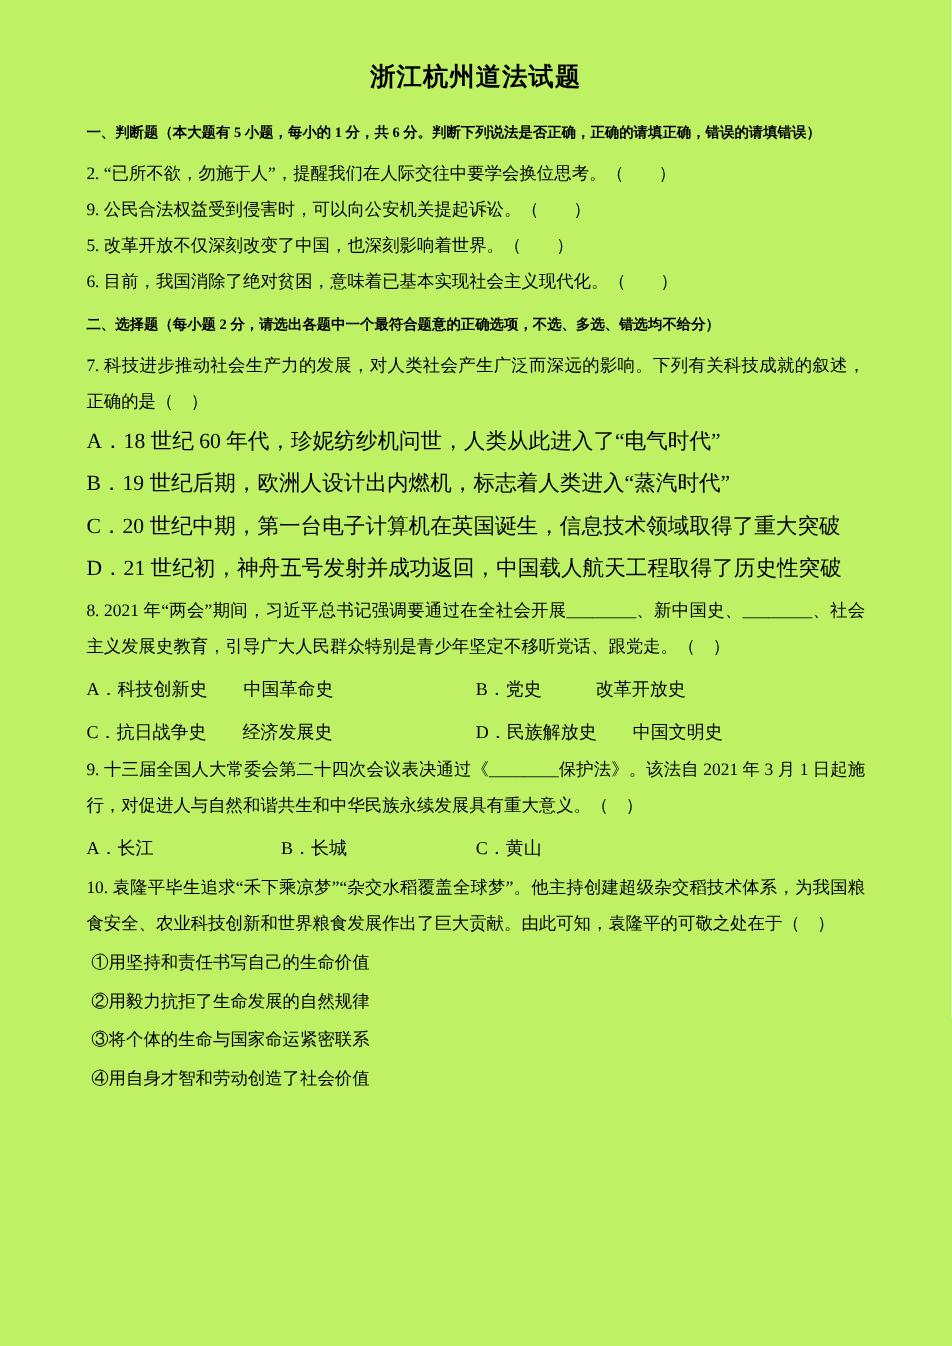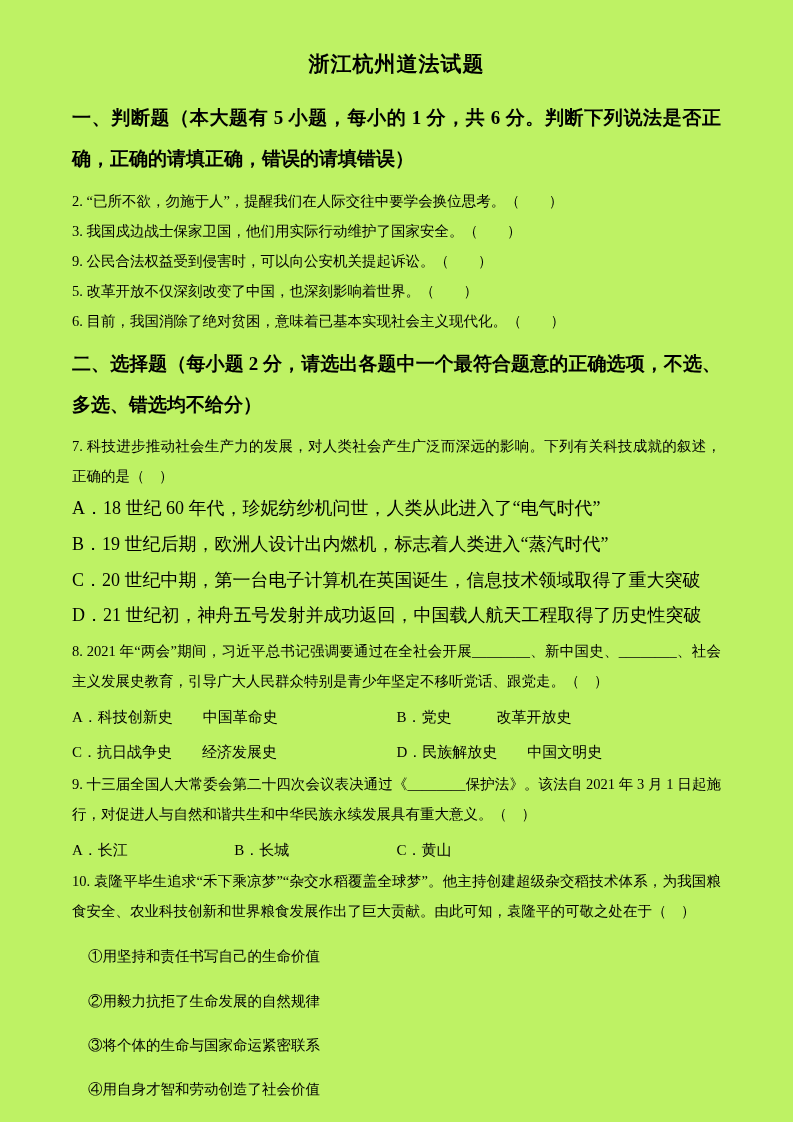--- a/index.html
+++ b/index.html
@@ -19,21 +19,21 @@
   }
   .title {
     margin: 0 0 20px 0;
     text-align: center;
     font-size: 21px;
     font-weight: 700;
     letter-spacing: 1px;
   }
   .sec-heading {
     margin: 8px 0 6px 0;
-    font-size: 19px;
+    font-size: 12px;
     font-weight: 700;
     line-height: 2.15;
     text-align: justify;
   }
   .item {
     margin: 0;
     font-size: 14.5px;
     line-height: 2.07;
     text-align: justify;
   }
@@ -58,36 +58,35 @@
     margin: 7px 0 0 0;
   }
   .opt-row .opt-cell {
     flex: 0 0 50%;
     white-space: pre-wrap;
   }
   .opt-row.four .opt-cell {
     flex: 0 0 25%;
   }
   .sub-item {
-    margin: 16px;
+    margin: 4px;
     font-size: 14.5px;
     line-height: 1.95;
   }
 </style>
 </head>
 <body>
 
 <div class="page">
 
   <h1 class="title">浙江杭州道法试题</h1>
 
   <p class="sec-heading">一、判断题（本大题有 5 小题，每小的 1 分，共 6 分。判断下列说法是否正确，正确的请填正确，错误的请填错误）</p>
 
   <p class="item">2. “已所不欲，勿施于人”，提醒我们在人际交往中要学会换位思考。（　　）</p>
-  <p class="item">3. 我国戍边战士保家卫国，他们用实际行动维护了国家安全。（　　）</p>
   <p class="item">9. 公民合法权益受到侵害时，可以向公安机关提起诉讼。（　　）</p>
   <p class="item">5. 改革开放不仅深刻改变了中国，也深刻影响着世界。（　　）</p>
   <p class="item">6. 目前，我国消除了绝对贫困，意味着已基本实现社会主义现代化。（　　）</p>
 
   <p class="sec-heading">二、选择题（每小题 2 分，请选出各题中一个最符合题意的正确选项，不选、多选、错选均不给分）</p>
 
   <div class="question">
     <p class="stem">7. 科技进步推动社会生产力的发展，对人类社会产生广泛而深远的影响。下列有关科技成就的叙述，正确的是（　）</p>
     <p class="option">A．18 世纪 60 年代，珍妮纺纱机问世，人类从此进入了“电气时代”</p>
     <p class="option">B．19 世纪后期，欧洲人设计出内燃机，标志着人类进入“蒸汽时代”</p>

